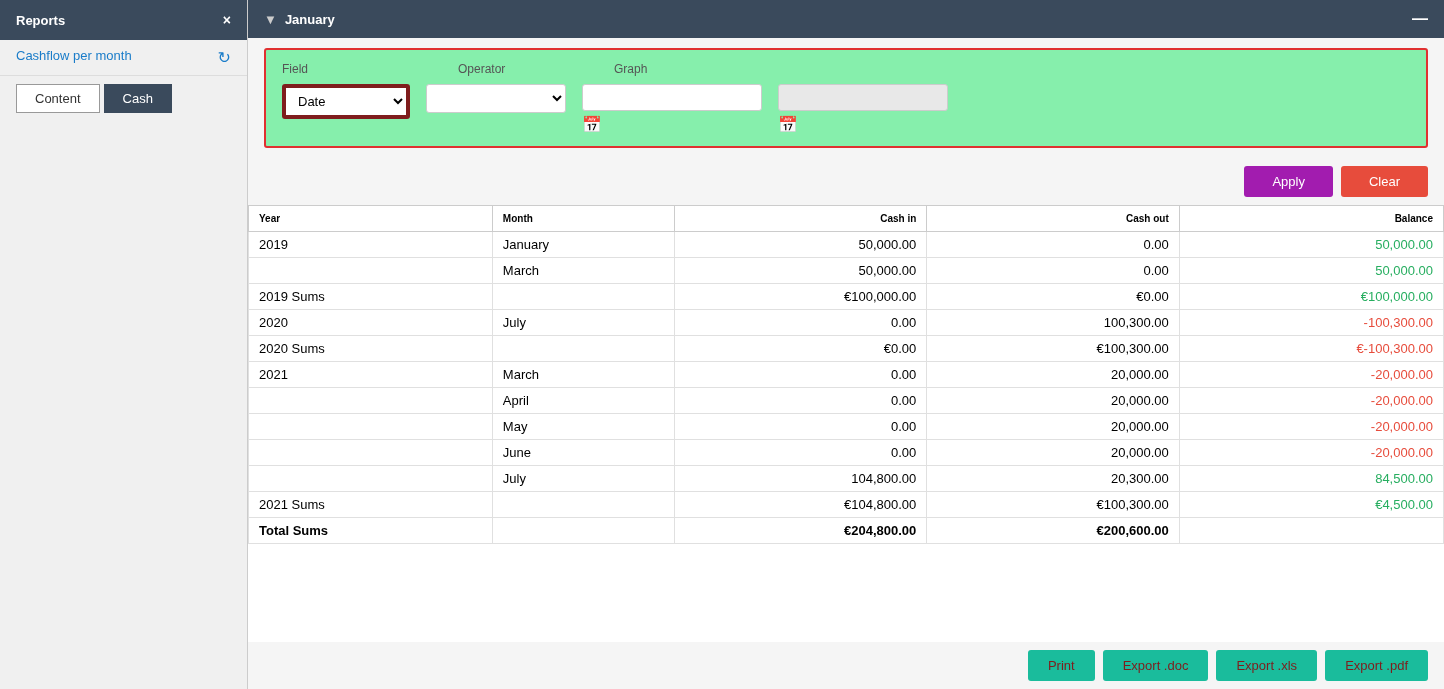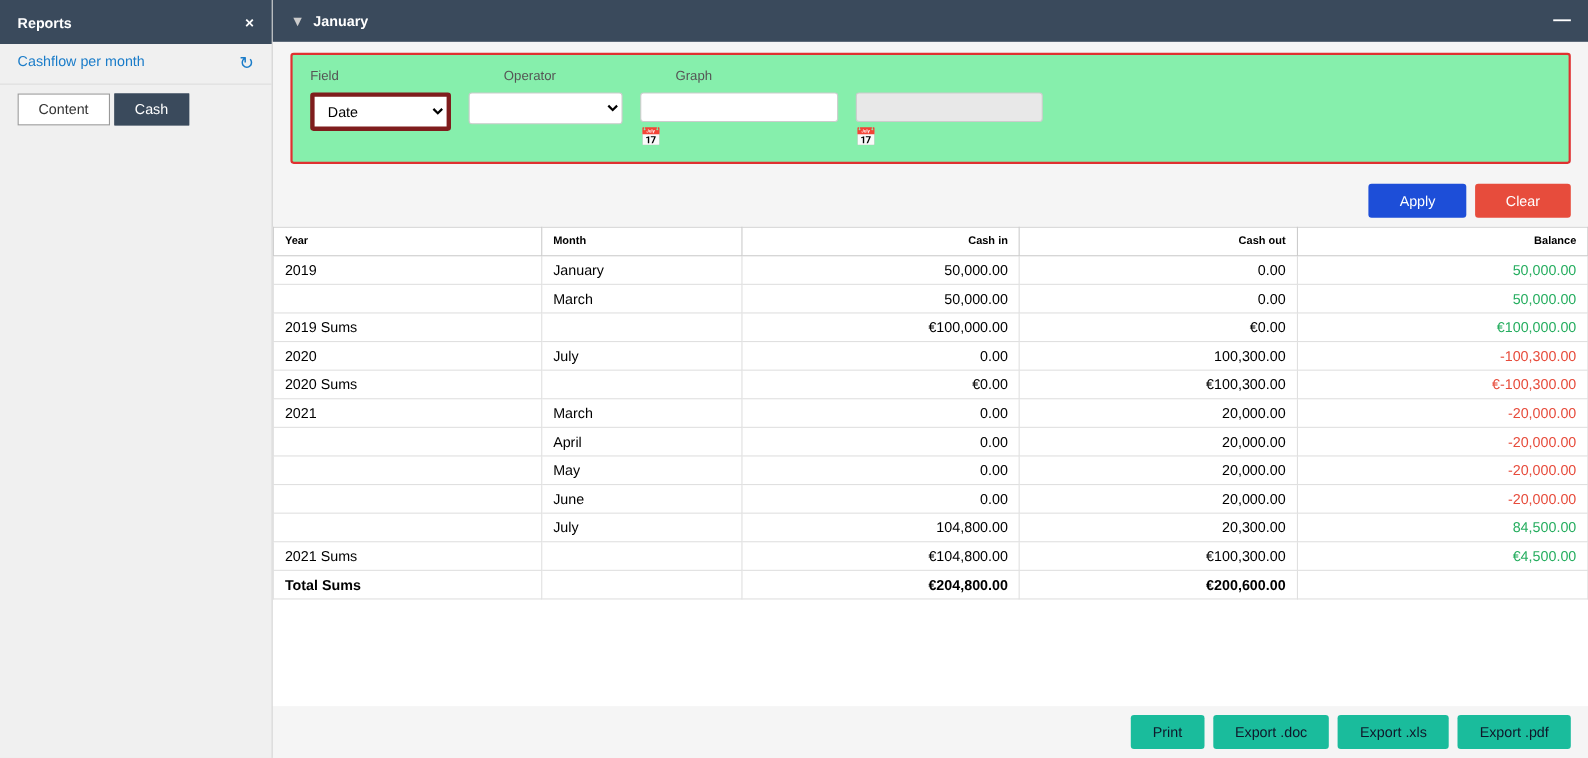--- a/index.html
+++ b/index.html
@@ -169,21 +169,21 @@
     }
 
     
     .filter-actions {
       display: flex;
       justify-content: flex-end;
       padding: 8px 16px;
       gap: 8px;
     }
     .btn-apply {
-      background: #1d4ed8;
+      background: #a21caf;
       color: white;
       border: none;
       padding: 8px 28px;
       border-radius: 3px;
       cursor: pointer;
       font-size: 13px;
     }
     .btn-clear {
       background: #e74c3c;
       color: white;
@@ -243,21 +243,21 @@
     
     .footer-actions {
       display: flex;
       justify-content: flex-end;
       padding: 8px 16px;
       gap: 8px;
       background: #f5f5f5;
     }
     .btn-footer {
       background: #1abc9c;
-      color: #0f172a;
+      color: #7f1d1d;
       border: none;
       padding: 8px 20px;
       border-radius: 3px;
       cursor: pointer;
       font-size: 13px;
     }
   </style>
 </head>
 <body>
 

